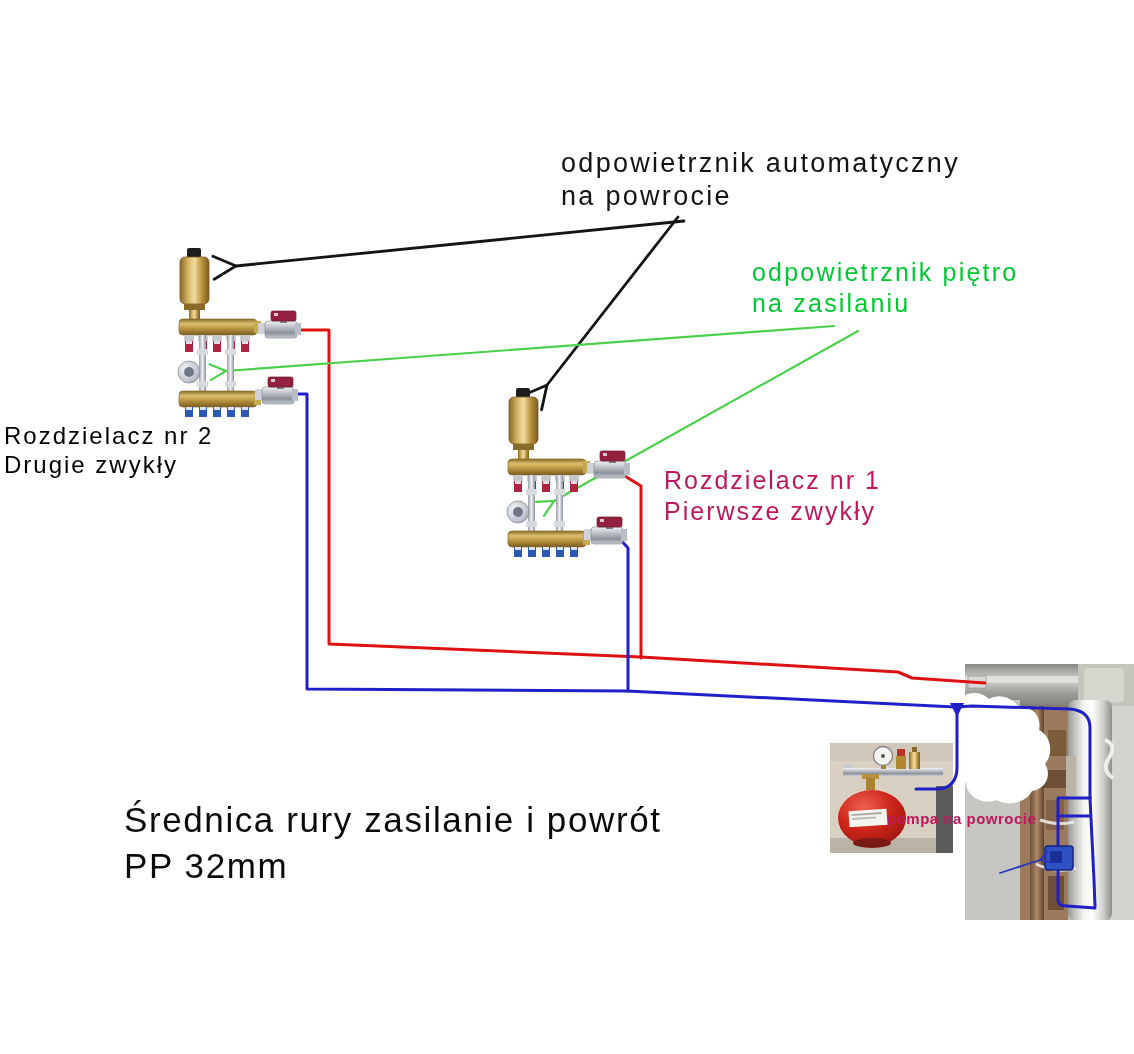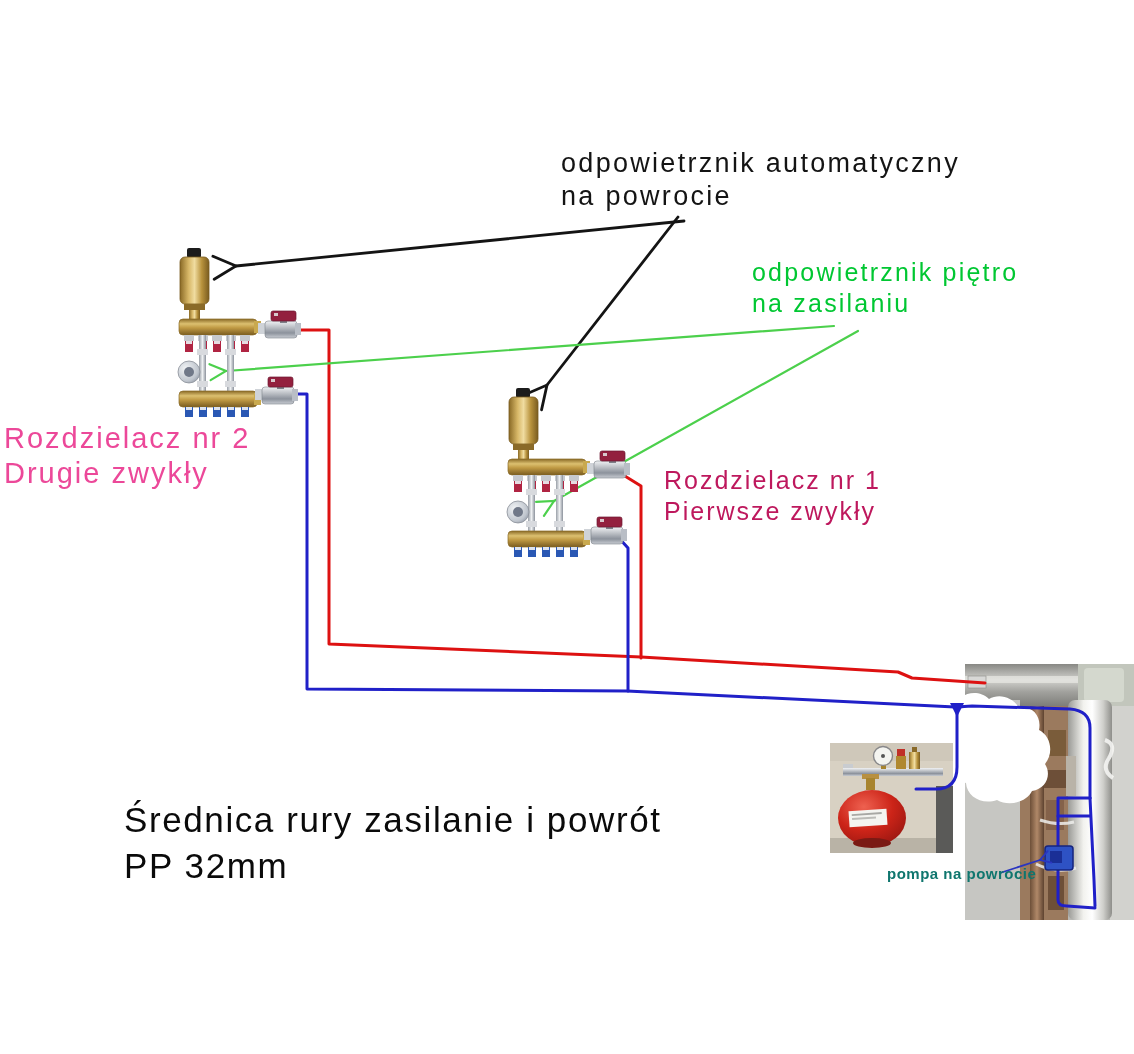--- a/index.html
+++ b/index.html
@@ -1,24 +1,24 @@
 <!DOCTYPE html>
 <html><head>
 <meta charset="utf-8">
 <style>
   html,body{margin:0;padding:0;background:#ffffff;}
   #stage{position:relative;width:1134px;height:1054px;background:#ffffff;overflow:hidden;
          font-family:"Liberation Sans",sans-serif;}
   .lbl{position:absolute;white-space:nowrap;line-height:1.22;}
   .lbl-auto   {left:517px;top:147px;font-size:27px;letter-spacing:2.3px;color:#141414;margin-left:44px;}
   .lbl-plain  {left:752px;top:257px;font-size:25px;letter-spacing:2.2px;color:#00c732;}
-  .lbl-man2   {left:4px;  top:421px;font-size:29px;letter-spacing:2px;color:#ec4899;}
+  .lbl-man2   {left:4px;  top:421px;font-size:24px;letter-spacing:2px;color:#000000;}
   .lbl-man1   {left:664px;top:465px;font-size:25px;letter-spacing:2px;color:#be185d;}
   .lbl-note   {left:124px;top:797px;font-size:35px;letter-spacing:1.6px;color:#0a0a0a;line-height:1.32;}
-  .lbl-pump   {left:887px;top:865px;font-size:15px;font-weight:bold;letter-spacing:0.5px;color:#0f766e;}
+  .lbl-pump   {left:887px;top:810px;font-size:15px;font-weight:bold;letter-spacing:0.5px;color:#be185d;}
   svg{position:absolute;left:0;top:0;}
 </style>
 </head>
 <body>
 
 <div id="stage">
 
 <svg width="1134" height="1054" viewBox="0 0 1134 1054">
   <defs>
     <linearGradient id="gBrassV" x1="0" y1="0" x2="1" y2="0">

